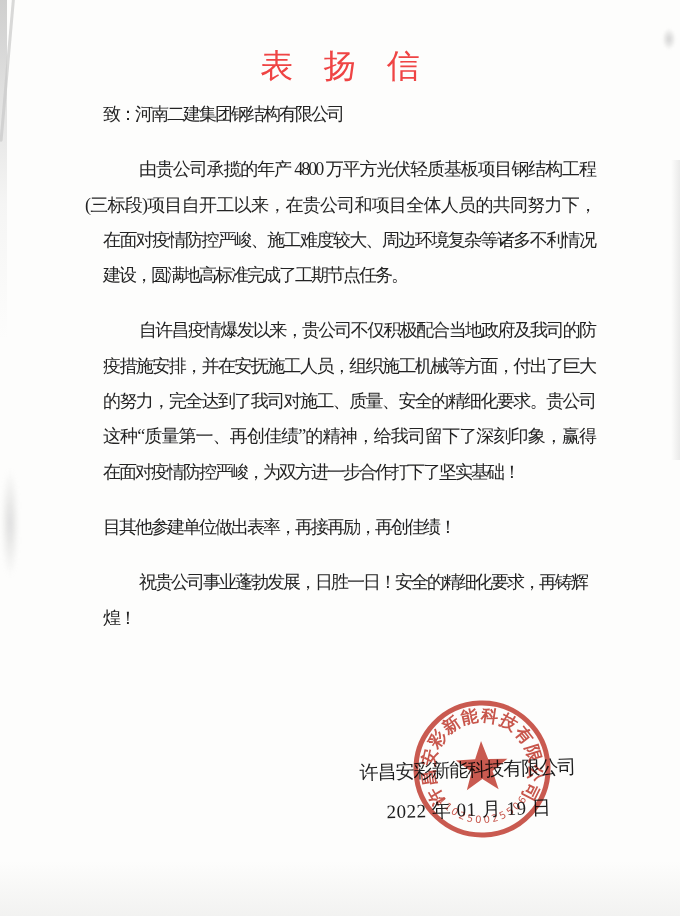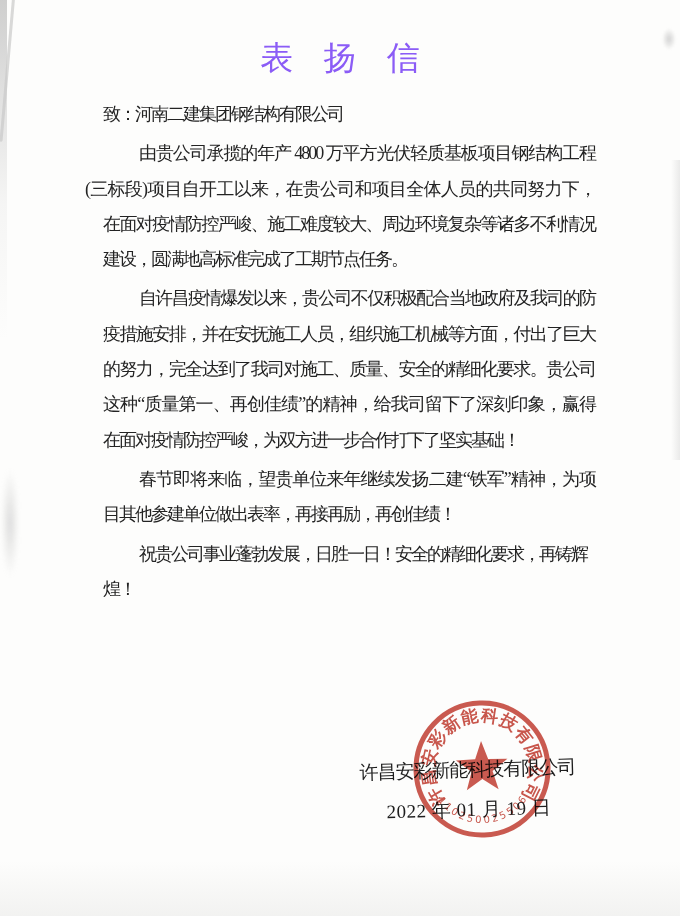--- a/index.html
+++ b/index.html
@@ -4,30 +4,30 @@
 <style>
   html,body{margin:0;padding:0;background:#ffffff;}
   .page{
     position:relative;width:680px;height:916px;overflow:hidden;
     background:#fdfdfc;
     font-family:"Liberation Serif","DejaVu Serif",serif;
     color:#232323;
   }
   
   .title{
-    position:absolute;top:36px;left:0;right:0;margin:0;
+    position:absolute;top:36px;left:0;right:0;margin:8px;
     text-align:center;font-size:33px;font-weight:500;
-    letter-spacing:11px;text-indent:11px;color:#8b5cf6;
+    letter-spacing:11px;text-indent:11px;color:#ef4444;
   }
   
   .body{
     position:absolute;left:103px;top:97px;width:492px;
     font-size:18px;line-height:35.3px;letter-spacing:-2px;
   }
-  .para{margin-top:4px;}
+  .para{margin-top:20px;}
   .line{min-height:35.3px;}
   .fill{text-align:justify;text-align-last:justify;text-justify:inter-character;}
   .indent{text-indent:36px;}
   .outdent{text-indent:-18px;}
   
   .signature{
     position:absolute;left:360px;top:757px;
     transform:rotate(-1.6deg);
     font-size:19px;letter-spacing:-1px;color:#1e1e1e;
   }
@@ -85,21 +85,20 @@
 
     <div class="para">
       <div class="line fill indent">自许昌疫情爆发以来，贵公司不仅积极配合当地政府及我司的防</div>
       <div class="line fill">疫措施安排，并在安抚施工人员，组织施工机械等方面，付出了巨大</div>
       <div class="line fill">的努力，完全达到了我司对施工、质量、安全的精细化要求。贵公司</div>
       <div class="line fill">这种“质量第一、再创佳绩”的精神，给我司留下了深刻印象，赢得</div>
       <div class="line">在面对疫情防控严峻，为双方进一步合作打下了坚实基础！</div>
     </div>
 
     <div class="para">
-      <div class="line fill indent">春节即将来临，望贵单位来年继续发扬二建“铁军”精神，为项</div>
       <div class="line">目其他参建单位做出表率，再接再励，再创佳绩！</div>
     </div>
 
     <div class="para">
       <div class="line indent">祝贵公司事业蓬勃发展，日胜一日！安全的精细化要求，再铸辉煌！</div>
     </div>
   </div>
 
   <div class="signature">
     <div>许昌安彩新能科技有限公司</div>

